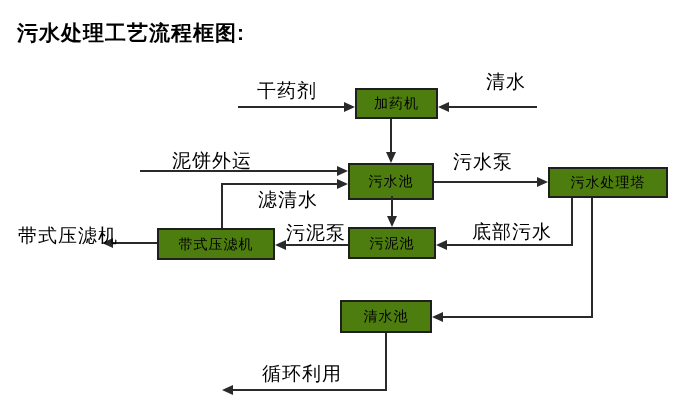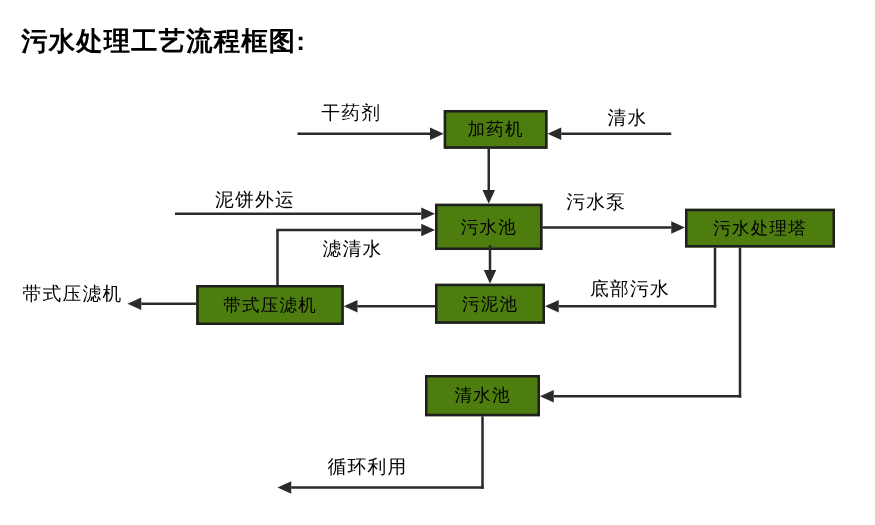--- a/index.html
+++ b/index.html
@@ -34,21 +34,21 @@
     display: flex;
     align-items: center;
     justify-content: center;
     font-size: 14px;
     line-height: 19px;
     white-space: nowrap;
     letter-spacing: 1px;
   }
   .lbl {
     position: absolute;
-    font-size: 15px;
+    font-size: 19px;
     line-height: 20px;
     white-space: nowrap;
     letter-spacing: 1px;
   }
   .hl, .vl {
     position: absolute;
     background: #2a2a2a;
   }
   .hl { height: 2px; }
   .vl { width: 2px; }
@@ -82,21 +82,21 @@
   <div class="box" style="left:157px;top:228px;width:118px;height:32px">带式压滤机</div>
   <div class="box" style="left:348px;top:227px;width:88px;height:32px">污泥池</div>
   <div class="box" style="left:340px;top:300px;width:92px;height:33px">清水池</div>
 
   <div class="hl" style="left:238px;top:106px;width:106px"></div>
   <div class="ah ah-r" style="left:344px;top:102px"></div>
   <div class="lbl" style="left:257px;top:81px">干药剂</div>
 
   <div class="hl" style="left:449px;top:106px;width:88px"></div>
   <div class="ah ah-l" style="left:438px;top:102px"></div>
-  <div class="lbl" style="left:486px;top:85px">清水</div>
+  <div class="lbl" style="left:486px;top:72px">清水</div>
 
   <div class="vl" style="left:390px;top:119px;height:33px"></div>
   <div class="ah ah-d" style="left:386px;top:152px"></div>
 
   <div class="hl" style="left:140px;top:170px;width:197px"></div>
   <div class="ah ah-r" style="left:337px;top:166px"></div>
   <div class="lbl" style="left:172px;top:151px">泥饼外运</div>
 
   <div class="vl" style="left:221px;top:184px;height:44px"></div>
   <div class="hl" style="left:221px;top:183px;width:116px"></div>
@@ -110,20 +110,21 @@
   <div class="vl" style="left:391px;top:196px;height:20px"></div>
   <div class="ah ah-d" style="left:387px;top:216px"></div>
 
   <div class="vl" style="left:571px;top:198px;height:48px"></div>
   <div class="hl" style="left:447px;top:244px;width:126px"></div>
   <div class="ah ah-l" style="left:436px;top:240px"></div>
   <div class="lbl" style="left:472px;top:222px">底部污水</div>
 
   <div class="hl" style="left:286px;top:244px;width:62px"></div>
   <div class="ah ah-l" style="left:275px;top:240px"></div>
+  <div class="lbl" style="left:286px;top:223px">污泥泵</div>
 
   <div class="hl" style="left:113px;top:242px;width:44px"></div>
   <div class="ah ah-l" style="left:102px;top:238px"></div>
   <div class="lbl" style="left:18px;top:226px">带式压滤机</div>
 
   <div class="vl" style="left:591px;top:198px;height:120px"></div>
   <div class="hl" style="left:443px;top:316px;width:150px"></div>
   <div class="ah ah-l" style="left:432px;top:312px"></div>
 
   <div class="vl" style="left:385px;top:333px;height:58px"></div>

